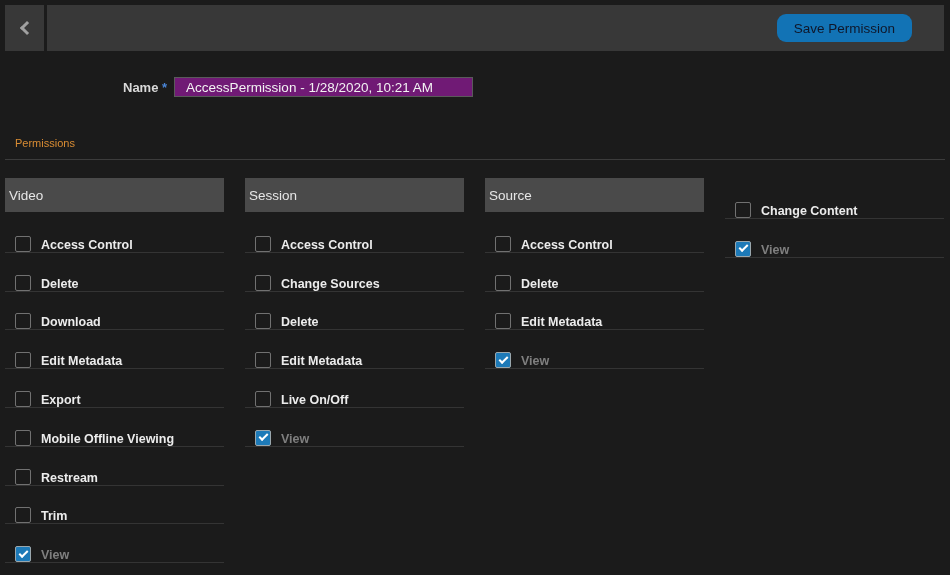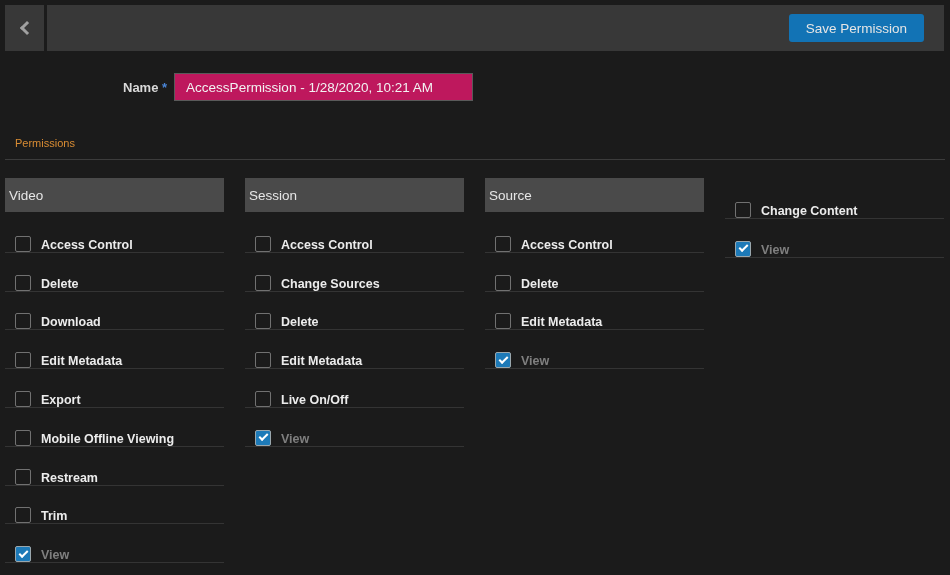--- a/index.html
+++ b/index.html
@@ -30,49 +30,49 @@
   .chevron-left {
     display: block;
     width: 10px; height: 10px;
     border-left: 3px solid #a0a0a0;
     border-bottom: 3px solid #a0a0a0;
     transform: rotate(45deg);
     margin-left: 4px;
   }
   .topbar-spacer { flex: 1 1 auto; }
   .save-btn {
-    margin-right: 20px;
+    margin-right: 32px;
     height: 28px;
     padding: 0 17px;
     background: var(--accent-blue, #1273b5);
-    color: #e5e5e5;
+    color: #0f172a;
     border: none;
-    border-radius: 3px;
+    border-radius: 9px;
     font-family: "Liberation Sans", sans-serif;
     font-size: 13.5px;
     cursor: pointer;
   }
 
   
   .name-row {
     margin: 22px 0 0 123px;
     height: 28px;
     display: flex;
     align-items: center;
   }
   .name-label {
     font-size: 13px;
     font-weight: 700;
     color: #d9d9d9;
     margin-right: 7px;
   }
   .req-marker { color: var(--required-blue, #4a86d8); font-weight: 700; }
   .name-input {
-    width: 299px; height: 28px;
-    background: #be185d;
+    width: 299px; height: 20px;
+    background: #701a75;
     border: 1px solid #5a5a5a;
     color: #f2f2f2;
     font-family: "Liberation Sans", sans-serif;
     font-size: 13.5px;
     padding: 0 11px;
     outline: none;
   }
 
   
   .section-title {

